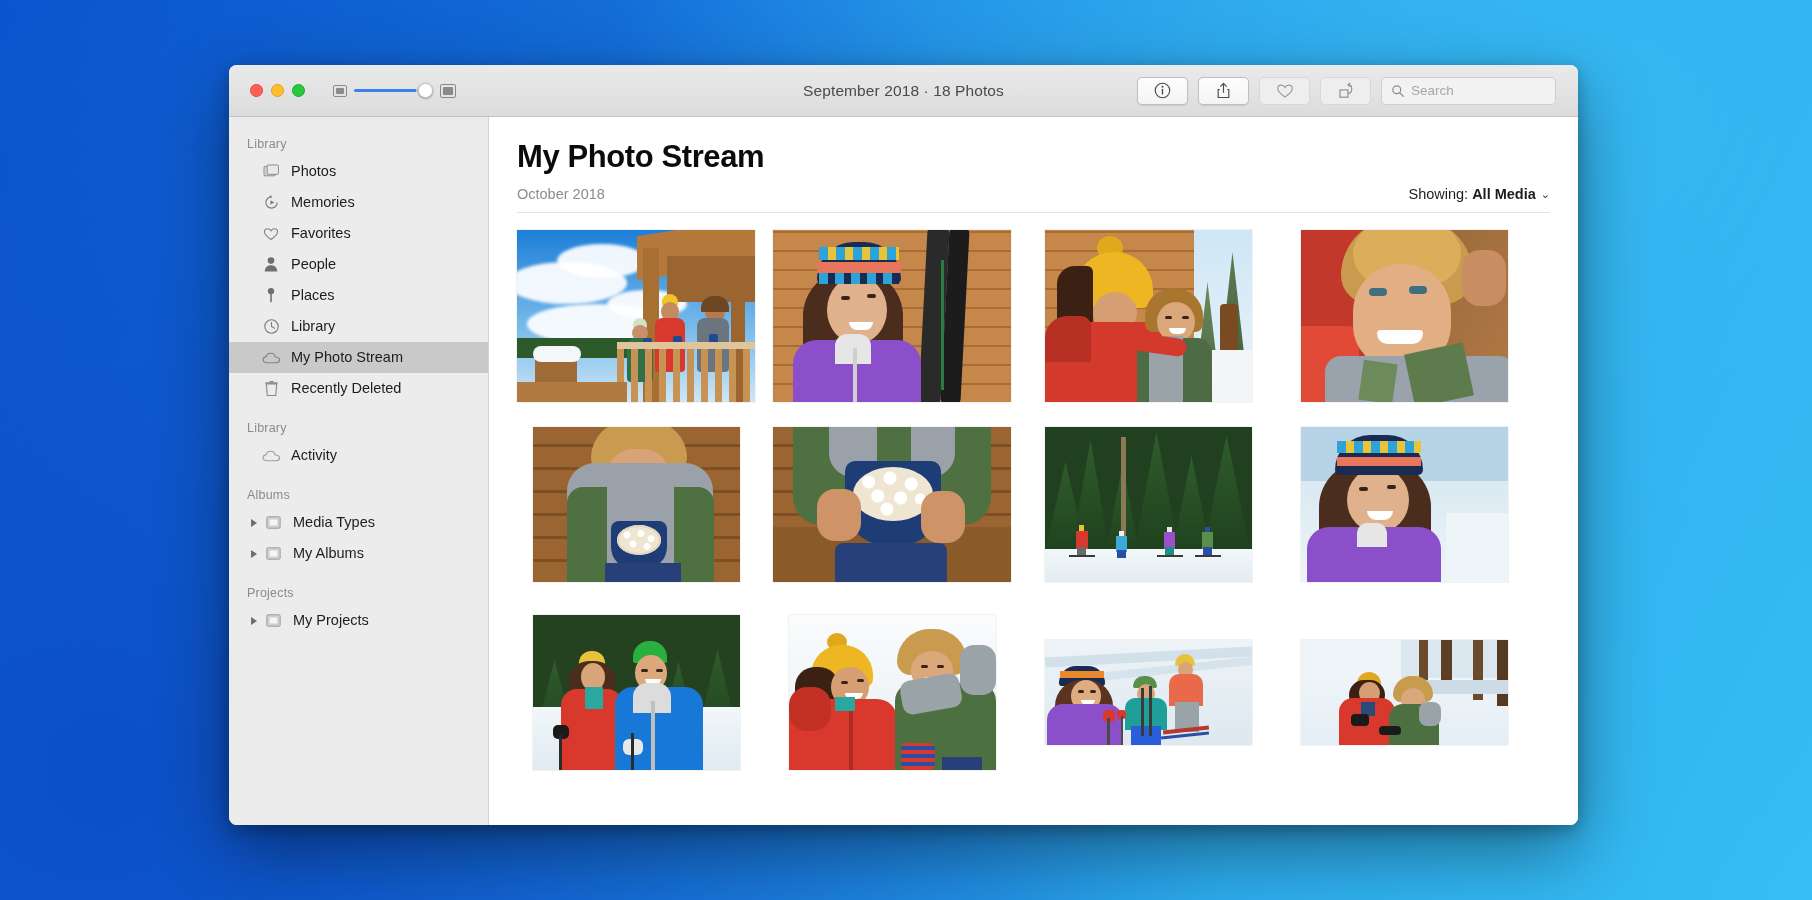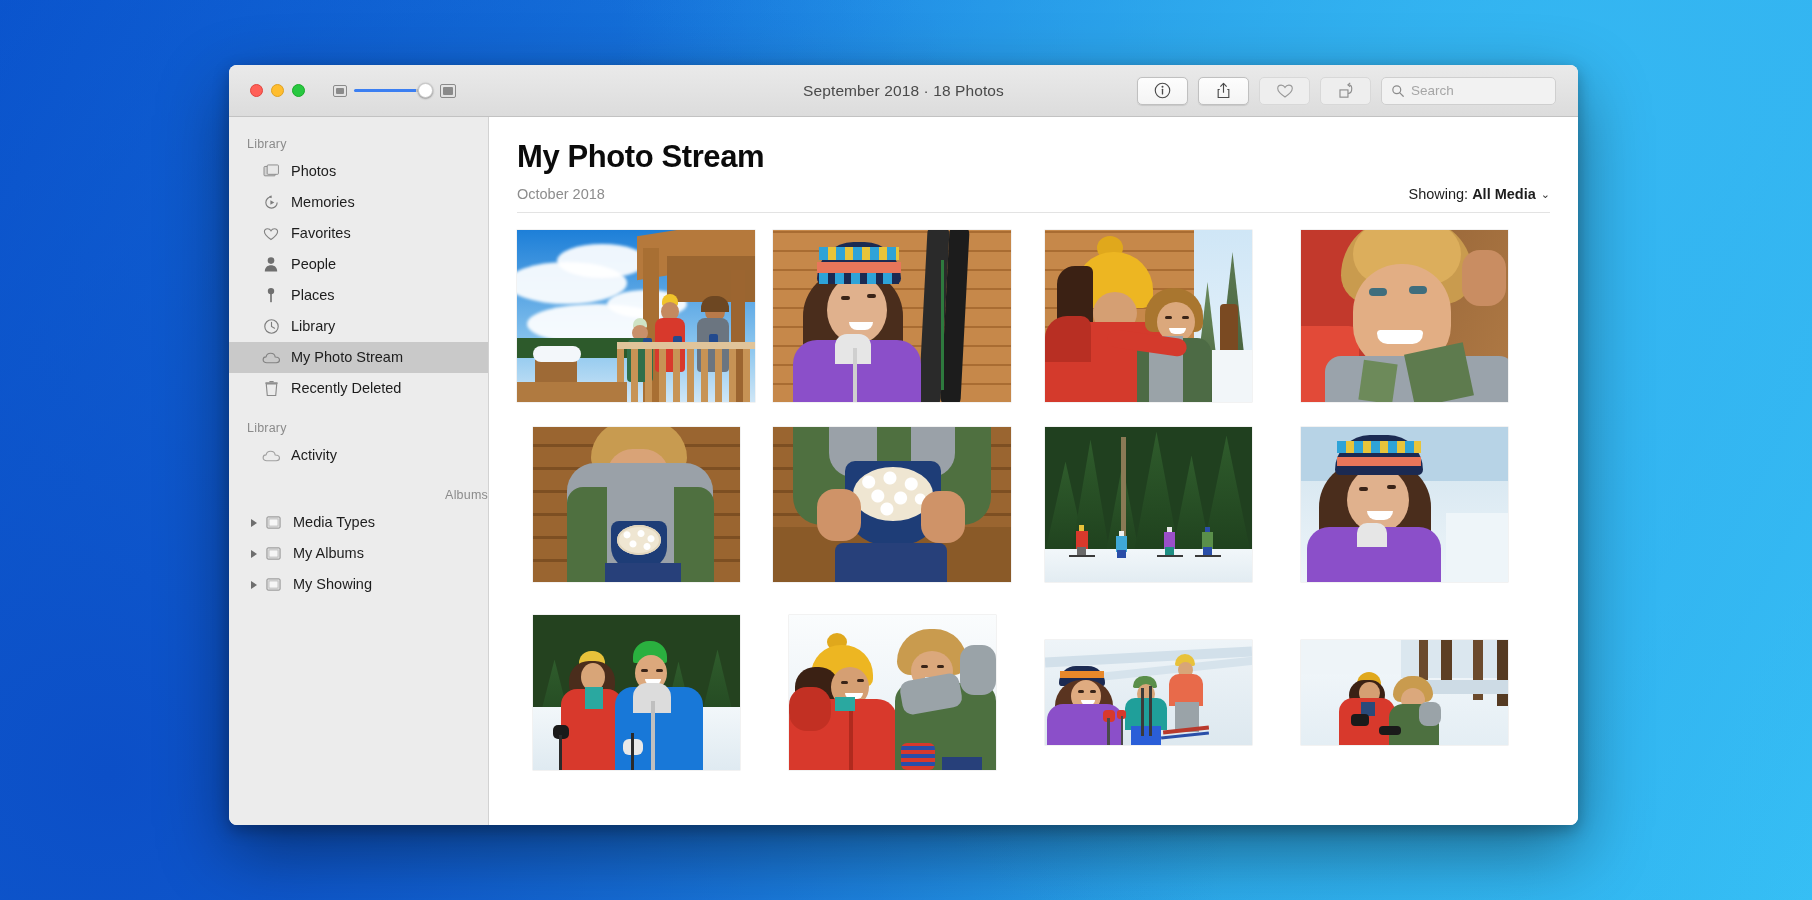--- a/index.html
+++ b/index.html
@@ -347,21 +347,21 @@
         <div class="sb-row indent">
           <span class="ico">
             <svg width="19" height="14" viewBox="0 0 20 14">
               <path d="M5 12 C2.6 12 1.2 10.5 1.2 8.8 C1.2 7.1 2.6 5.8 4.3 5.8 C4.8 3.4 6.8 2 9 2 C11.6 2 13.6 3.8 13.9 6 C16.2 6 18.4 7.1 18.4 9.2 C18.4 11 17 12 15 12 Z" fill="none" stroke="#a0a0a0" stroke-width="1.2" stroke-linejoin="round"></path>
             </svg>
           </span>
           <span class="lbl">Activity</span>
         </div>
 
 
-        <div class="sec-head" style="padding-top:17px;text-align:right;">Albums</div>
+        <div class="sec-head" style="padding-top:17px;">Albums</div>
 
         <div class="sb-row">
           <span class="disc">
               <span class="tri"></span>
             </span>
           <span class="ico">
             <svg width="17" height="15" viewBox="0 0 18 16">
               <rect x="2" y="2" width="14" height="12" rx="1.2" fill="#e2e2e2" stroke="#8a8a8a" stroke-width="1"></rect>
               <rect x="4.2" y="4.2" width="9.6" height="7.6" fill="#f6f6f6" stroke="#b4b4b4" stroke-width=".8"></rect>
             </svg>
@@ -375,32 +375,33 @@
             </span>
           <span class="ico">
             <svg width="17" height="15" viewBox="0 0 18 16">
               <rect x="2" y="2" width="14" height="12" rx="1.2" fill="#e2e2e2" stroke="#8a8a8a" stroke-width="1"></rect>
               <rect x="4.2" y="4.2" width="9.6" height="7.6" fill="#f6f6f6" stroke="#b4b4b4" stroke-width=".8"></rect>
             </svg>
           </span>
           <span class="lbl">My Albums</span>
         </div>
 
+        <div class="sec-head" style="padding-top:17px;">Projects</div>
 
         <div class="sb-row">
           <span class="disc">
               <span class="tri"></span>
             </span>
           <span class="ico">
             <svg width="17" height="15" viewBox="0 0 18 16">
               <rect x="2" y="2" width="14" height="12" rx="1.2" fill="#e2e2e2" stroke="#8a8a8a" stroke-width="1"></rect>
               <rect x="4.2" y="4.2" width="9.6" height="7.6" fill="#f6f6f6" stroke="#b4b4b4" stroke-width=".8"></rect>
             </svg>
           </span>
-          <span class="lbl">My Showing</span>
+          <span class="lbl">My Projects</span>
         </div>
       </div>
 
       <div class="content">
         <div class="page-title">My Photo Stream</div>
 
         <div class="sub-row">
           <div class="sub-date">October 2018</div>
           <div class="showing">
             <span>Showing:</span>

